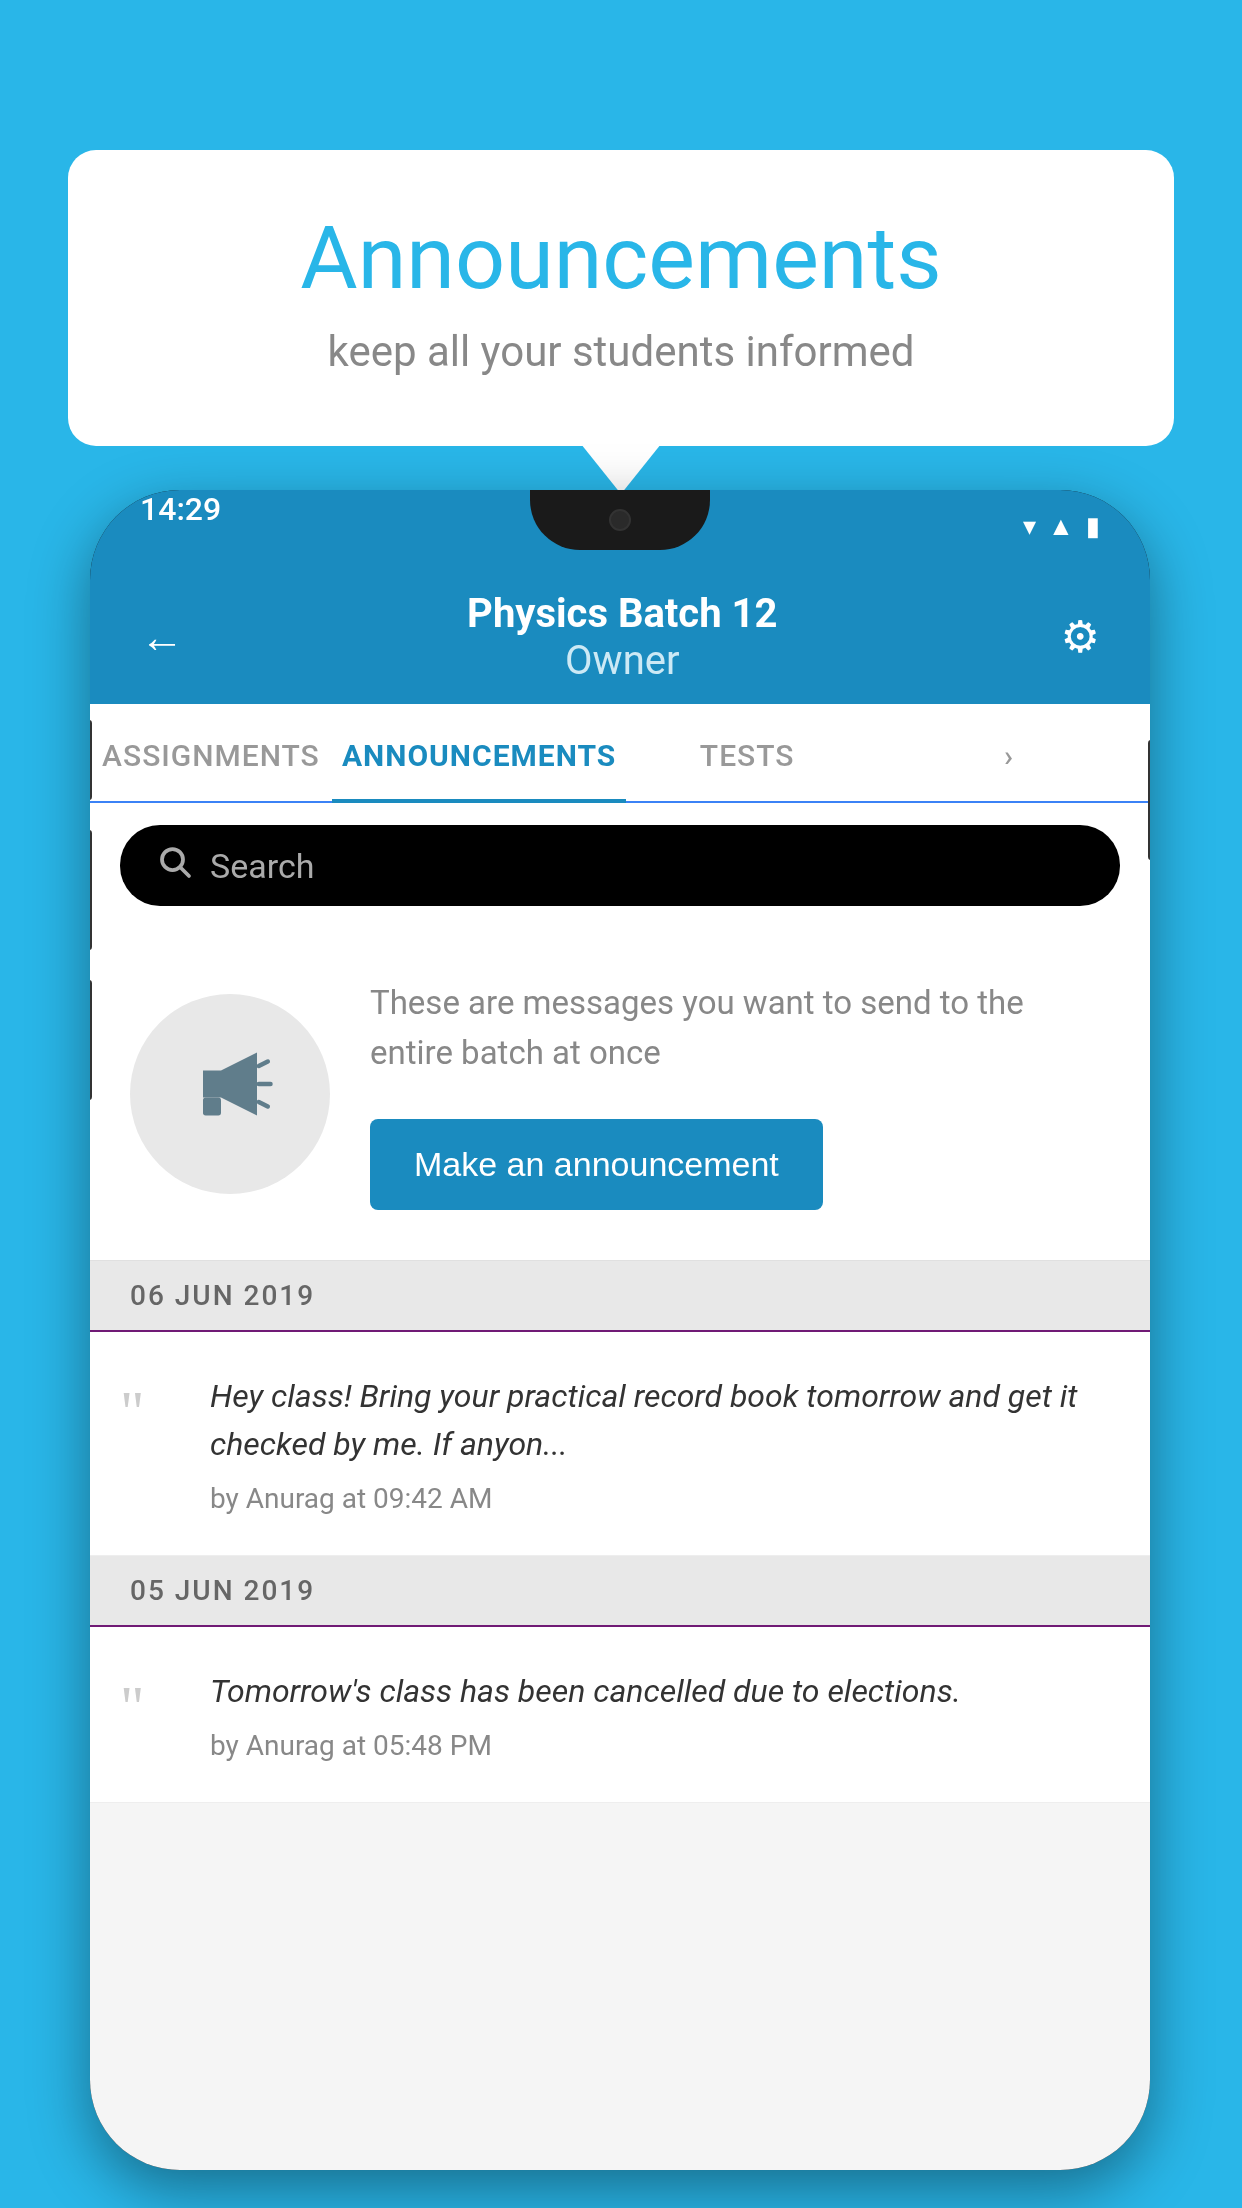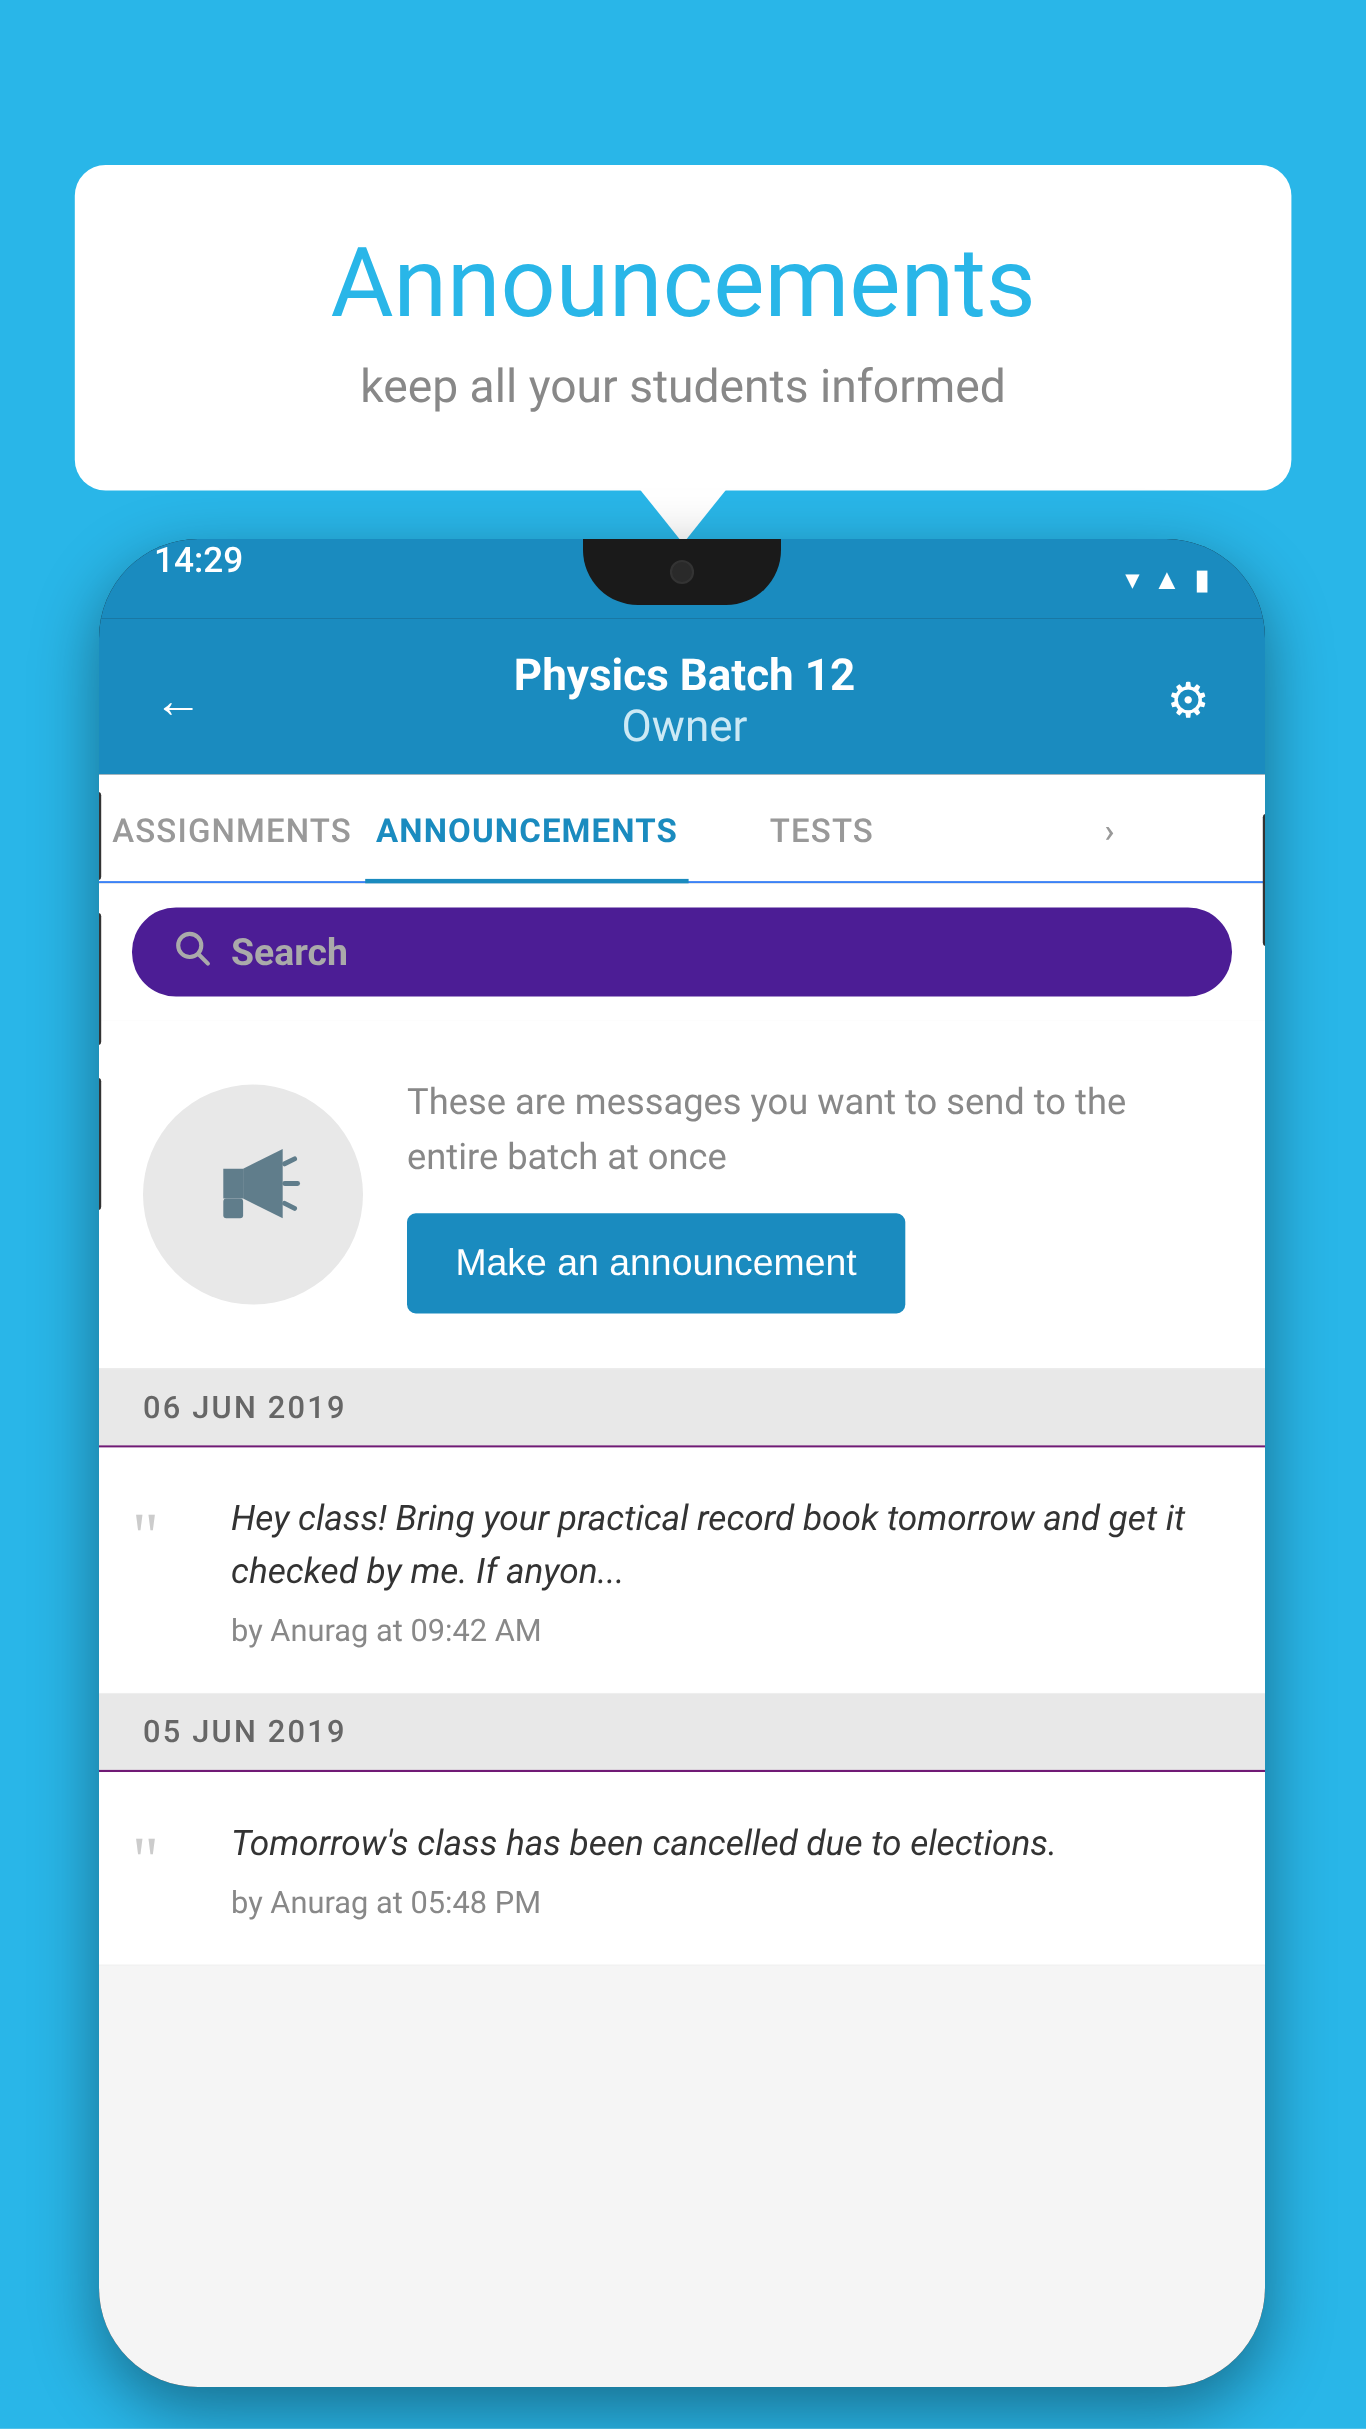--- a/index.html
+++ b/index.html
@@ -179,27 +179,26 @@
       flex: 1;
       overflow: hidden;
     }
 
     
     .search-container {
       background: #fff;
       padding: 22px 30px;
     }
     .search-bar {
-      background: #4c1d95;
+      background: #000000;
       border-radius: 40px;
       display: flex;
       align-items: center;
       padding: 18px 36px;
       gap: 18px;
-      font-weight: bold;
     }
     .search-icon-svg {
       color: #999;
       font-size: 36px;
     }
     .search-text {
       font-size: 34px;
       color: #aaa;
     }
 
@@ -226,21 +225,21 @@
       font-size: 80px;
       color: #607d8b;
     }
     .announcement-right {
       flex: 1;
     }
     .announcement-desc {
       font-size: 33px;
       color: #888;
       line-height: 1.5;
-      margin-bottom: 26px;
+      margin-bottom: 42px;
     }
     .make-announcement-btn {
       background: #1a8bbf;
       color: #fff;
       border: none;
       border-radius: 8px;
       padding: 26px 44px;
       font-size: 34px;
       font-weight: 500;
       cursor: pointer;

